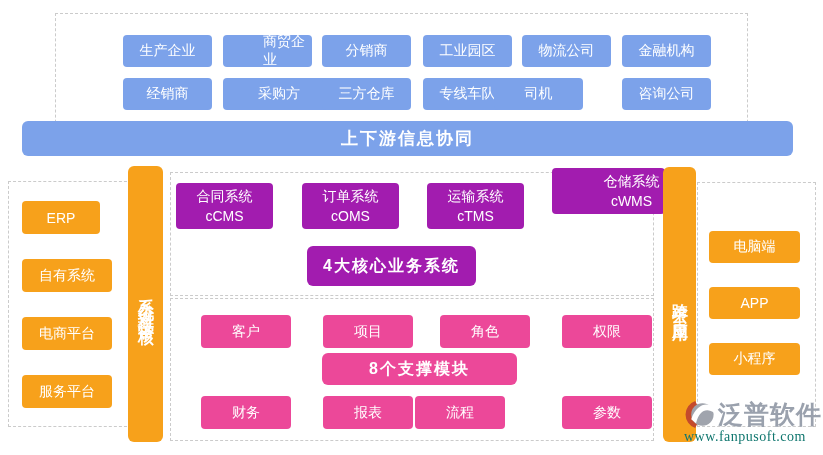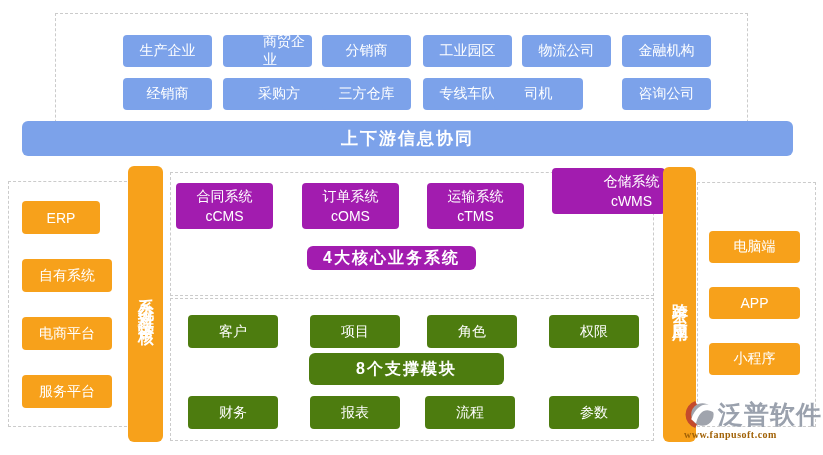--- a/index.html
+++ b/index.html
@@ -5,36 +5,36 @@
   html,body { margin:0; padding:0; background:#ffffff; font-family:"Liberation Sans", sans-serif; }
   .canvas { position:relative; width:823px; height:455px; background:#ffffff; overflow:hidden; }
 
   .dashed { position:absolute; border:1px dashed #cbcbcb; background:transparent; }
 
   .node { position:absolute; display:flex; align-items:center; justify-content:center;
           color:#ffffff; font-size:14px; border-radius:4px; box-sizing:border-box; }
   .blue   { background:#7ca2ea; }
   .orange { background:#f7a11b; }
   .red    { background:#a21caf; }
-  .green  { background:#4d7c0f; }
+  .green  { background:#ec4899;margin-left:13px; }
 
   .banner { position:absolute; display:flex; align-items:center; justify-content:center;
             color:#ffffff; font-weight:bold; border-radius:6px; letter-spacing:2px; }
 
   .vbar { position:absolute; display:flex; align-items:center; justify-content:center;
           background:#f7a11b; color:#ffffff; font-weight:bold; border-radius:6px; }
   .vbar span { writing-mode:vertical-lr; letter-spacing:6px; font-size:16px; }
 
   .two-line { flex-direction:column; line-height:20px; }
 
   .logo { position:absolute; left:684px; top:398px; width:138px; }
   .logo-row { display:flex; align-items:center; gap:2px; }
   .logo-name { font-size:25px; font-weight:bold; color:#9aa1ad; letter-spacing:1px; }
-  .logo-url  { font-family:"Liberation Serif", serif; font-weight:bold; color:#a16207;
-               font-size:10px; margin-top:-2px; letter-spacing:0.5px; }
+  .logo-url  { font-family:"Liberation Serif", serif; font-weight:normal; color:#0f766e;
+               font-size:14px; margin-top:-2px; letter-spacing:0.5px; }
 </style>
 </head>
 <body>
 
 <div class="canvas">
 
   <div class="dashed" style="left:55px; top:13px; width:691px; height:128px;"></div>
 
   <div class="node blue" style="left:123px; top:35px; width:89px; height:32px;">生产企业</div>
   <div class="node blue" style="left:223px; top:35px; width:89px; height:32px;padding-left:40px;">商贸企业</div>
@@ -75,34 +75,34 @@
   </div>
   <div class="node red two-line" style="left:427px; top:183px; width:97px; height:46px;">
     <span>运输系统</span>
     <span>cTMS</span>
   </div>
   <div class="node red two-line" style="left:552px; top:168px; width:113px; height:46px;padding-left:46px;">
     <span>仓储系统</span>
     <span>cWMS</span>
   </div>
 
-  <div class="banner red" style="left:307px; top:246px; width:169px; height:24px; font-size:16px;">4大核心业务系统</div>
+  <div class="banner red" style="left:307px; top:246px; width:169px; height:40px; font-size:16px;">4大核心业务系统</div>
 
   <div class="dashed" style="left:170px; top:298px; width:482px; height:141px;"></div>
 
   <div class="node green" style="left:188px; top:315px; width:90px; height:33px;">客户</div>
   <div class="node green" style="left:310px; top:315px; width:90px; height:33px;">项目</div>
   <div class="node green" style="left:427px; top:315px; width:90px; height:33px;">角色</div>
   <div class="node green" style="left:549px; top:315px; width:90px; height:33px;">权限</div>
 
   <div class="banner green" style="left:309px; top:353px; width:195px; height:32px; font-size:16px;">8个支撑模块</div>
 
   <div class="node green" style="left:188px; top:396px; width:90px; height:33px;">财务</div>
   <div class="node green" style="left:310px; top:396px; width:90px; height:33px;">报表</div>
-  <div class="node green" style="left:425px; top:396px; width:90px; height:33px;font-family:Liberation Mono, monospace;">流程</div>
+  <div class="node green" style="left:402px; top:396px; width:90px; height:33px;font-family:Liberation Mono, monospace;">流程</div>
   <div class="node green" style="left:549px; top:396px; width:90px; height:33px;">参数</div>
 
   <div class="vbar" style="left:663px; top:167px; width:33px; height:275px;">
     <span>跨平台应用</span>
   </div>
 
   <div class="dashed" style="left:697px; top:182px; width:117px; height:243px;"></div>
 
   <div class="node orange" style="left:709px; top:231px; width:91px; height:32px;">电脑端</div>
   <div class="node orange" style="left:709px; top:287px; width:91px; height:32px;">APP</div>

